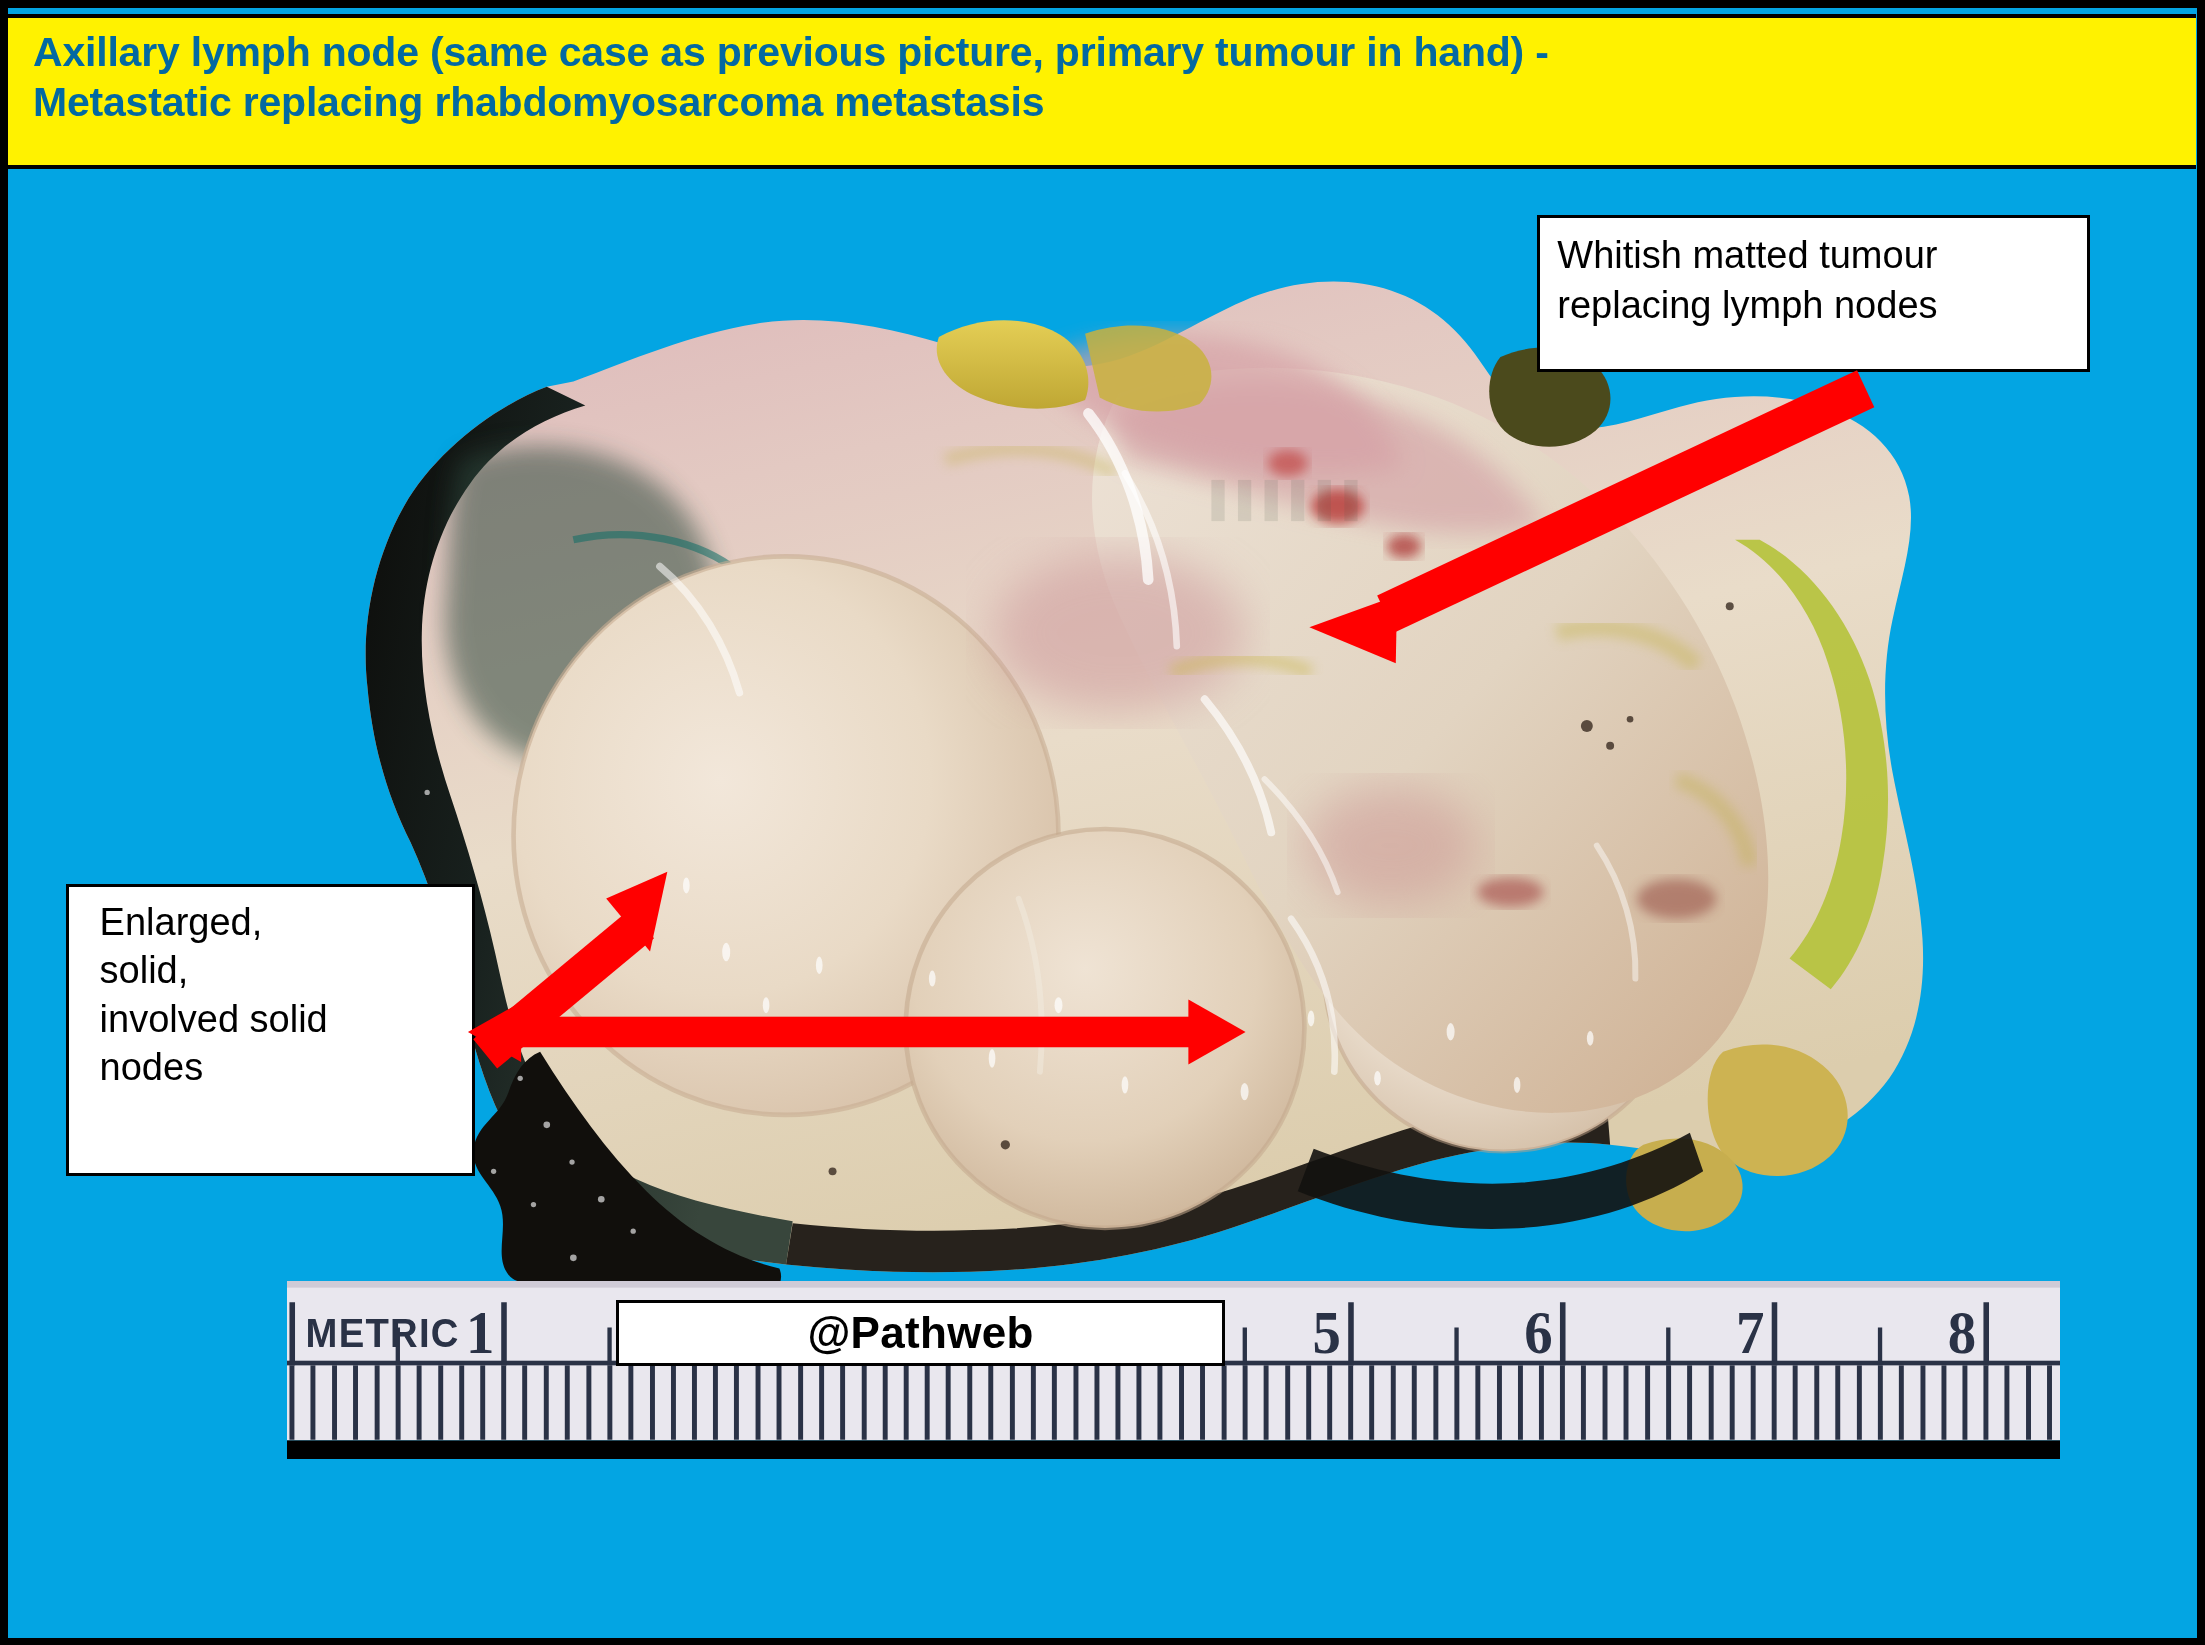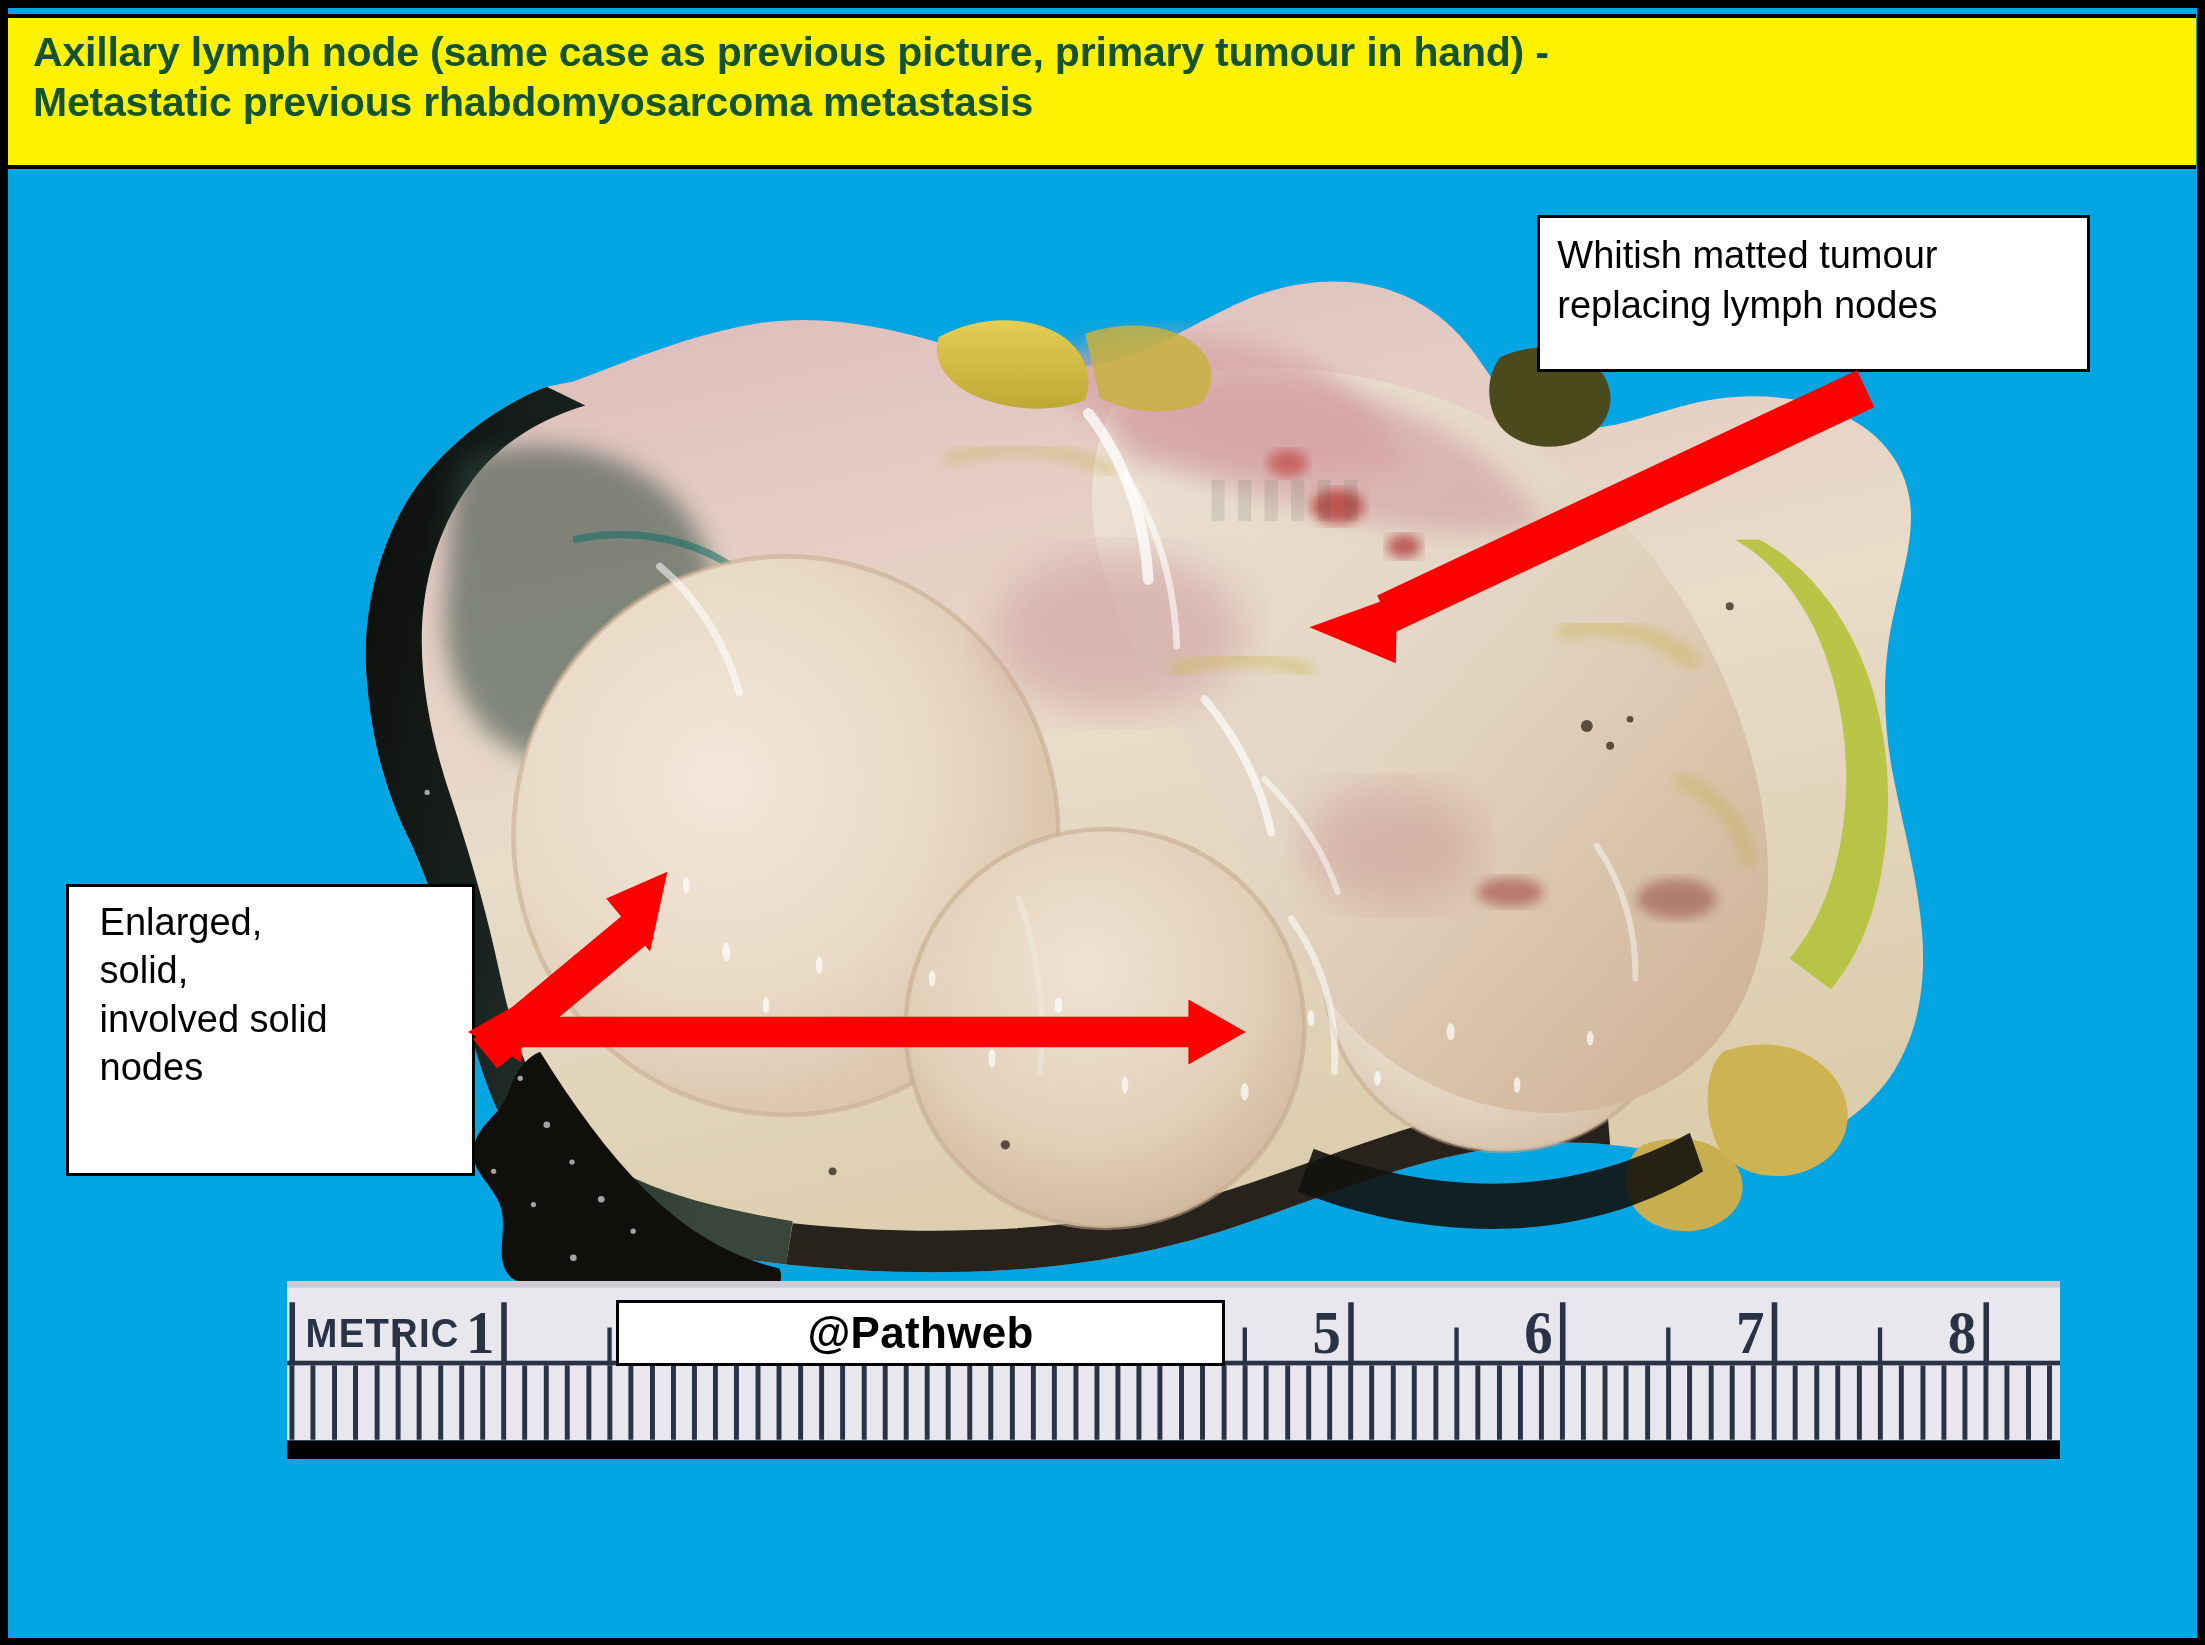--- a/index.html
+++ b/index.html
@@ -21,21 +21,21 @@
     width:2188px; height:155px;
     background:#FFF200;
     border-top:4px solid #000;
     border-bottom:4px solid #000;
     box-sizing:border-box;
     padding:9.3px 0 0 25px;
   }
   .banner-line{
     font-size:41px;
     font-weight:bold;
-    color:#14532d;
+    color:#0369a1;
     line-height:1.22;
     letter-spacing:-0.2px;
     white-space:nowrap;
   }
 
   
   .photo-wrap{
     position:absolute;
     left:253px; top:186px;
     width:1708px; height:1117px;
@@ -95,21 +95,21 @@
   }
   .ruler svg{display:block;width:100%;height:100%;}
 </style>
 </head>
 <body>
 
 <div class="slide">
 
   <div class="banner">
     <div class="banner-line">Axillary lymph node (same case as previous picture, primary tumour in hand) -</div>
-    <div class="banner-line">Metastatic previous rhabdomyosarcoma metastasis</div>
+    <div class="banner-line">Metastatic replacing rhabdomyosarcoma metastasis</div>
   </div>
 
   <div class="photo-wrap">
     <svg class="photo-svg" viewBox="0 0 2570 1680" preserveAspectRatio="none">
       <defs>
         <radialGradient id="gNodeA" cx="38%" cy="40%" r="70%">
           <stop offset="0%" stop-color="#F2E7DA"></stop>
           <stop offset="55%" stop-color="#E9DAC6"></stop>
           <stop offset="100%" stop-color="#D6BFA6"></stop>
         </radialGradient>

